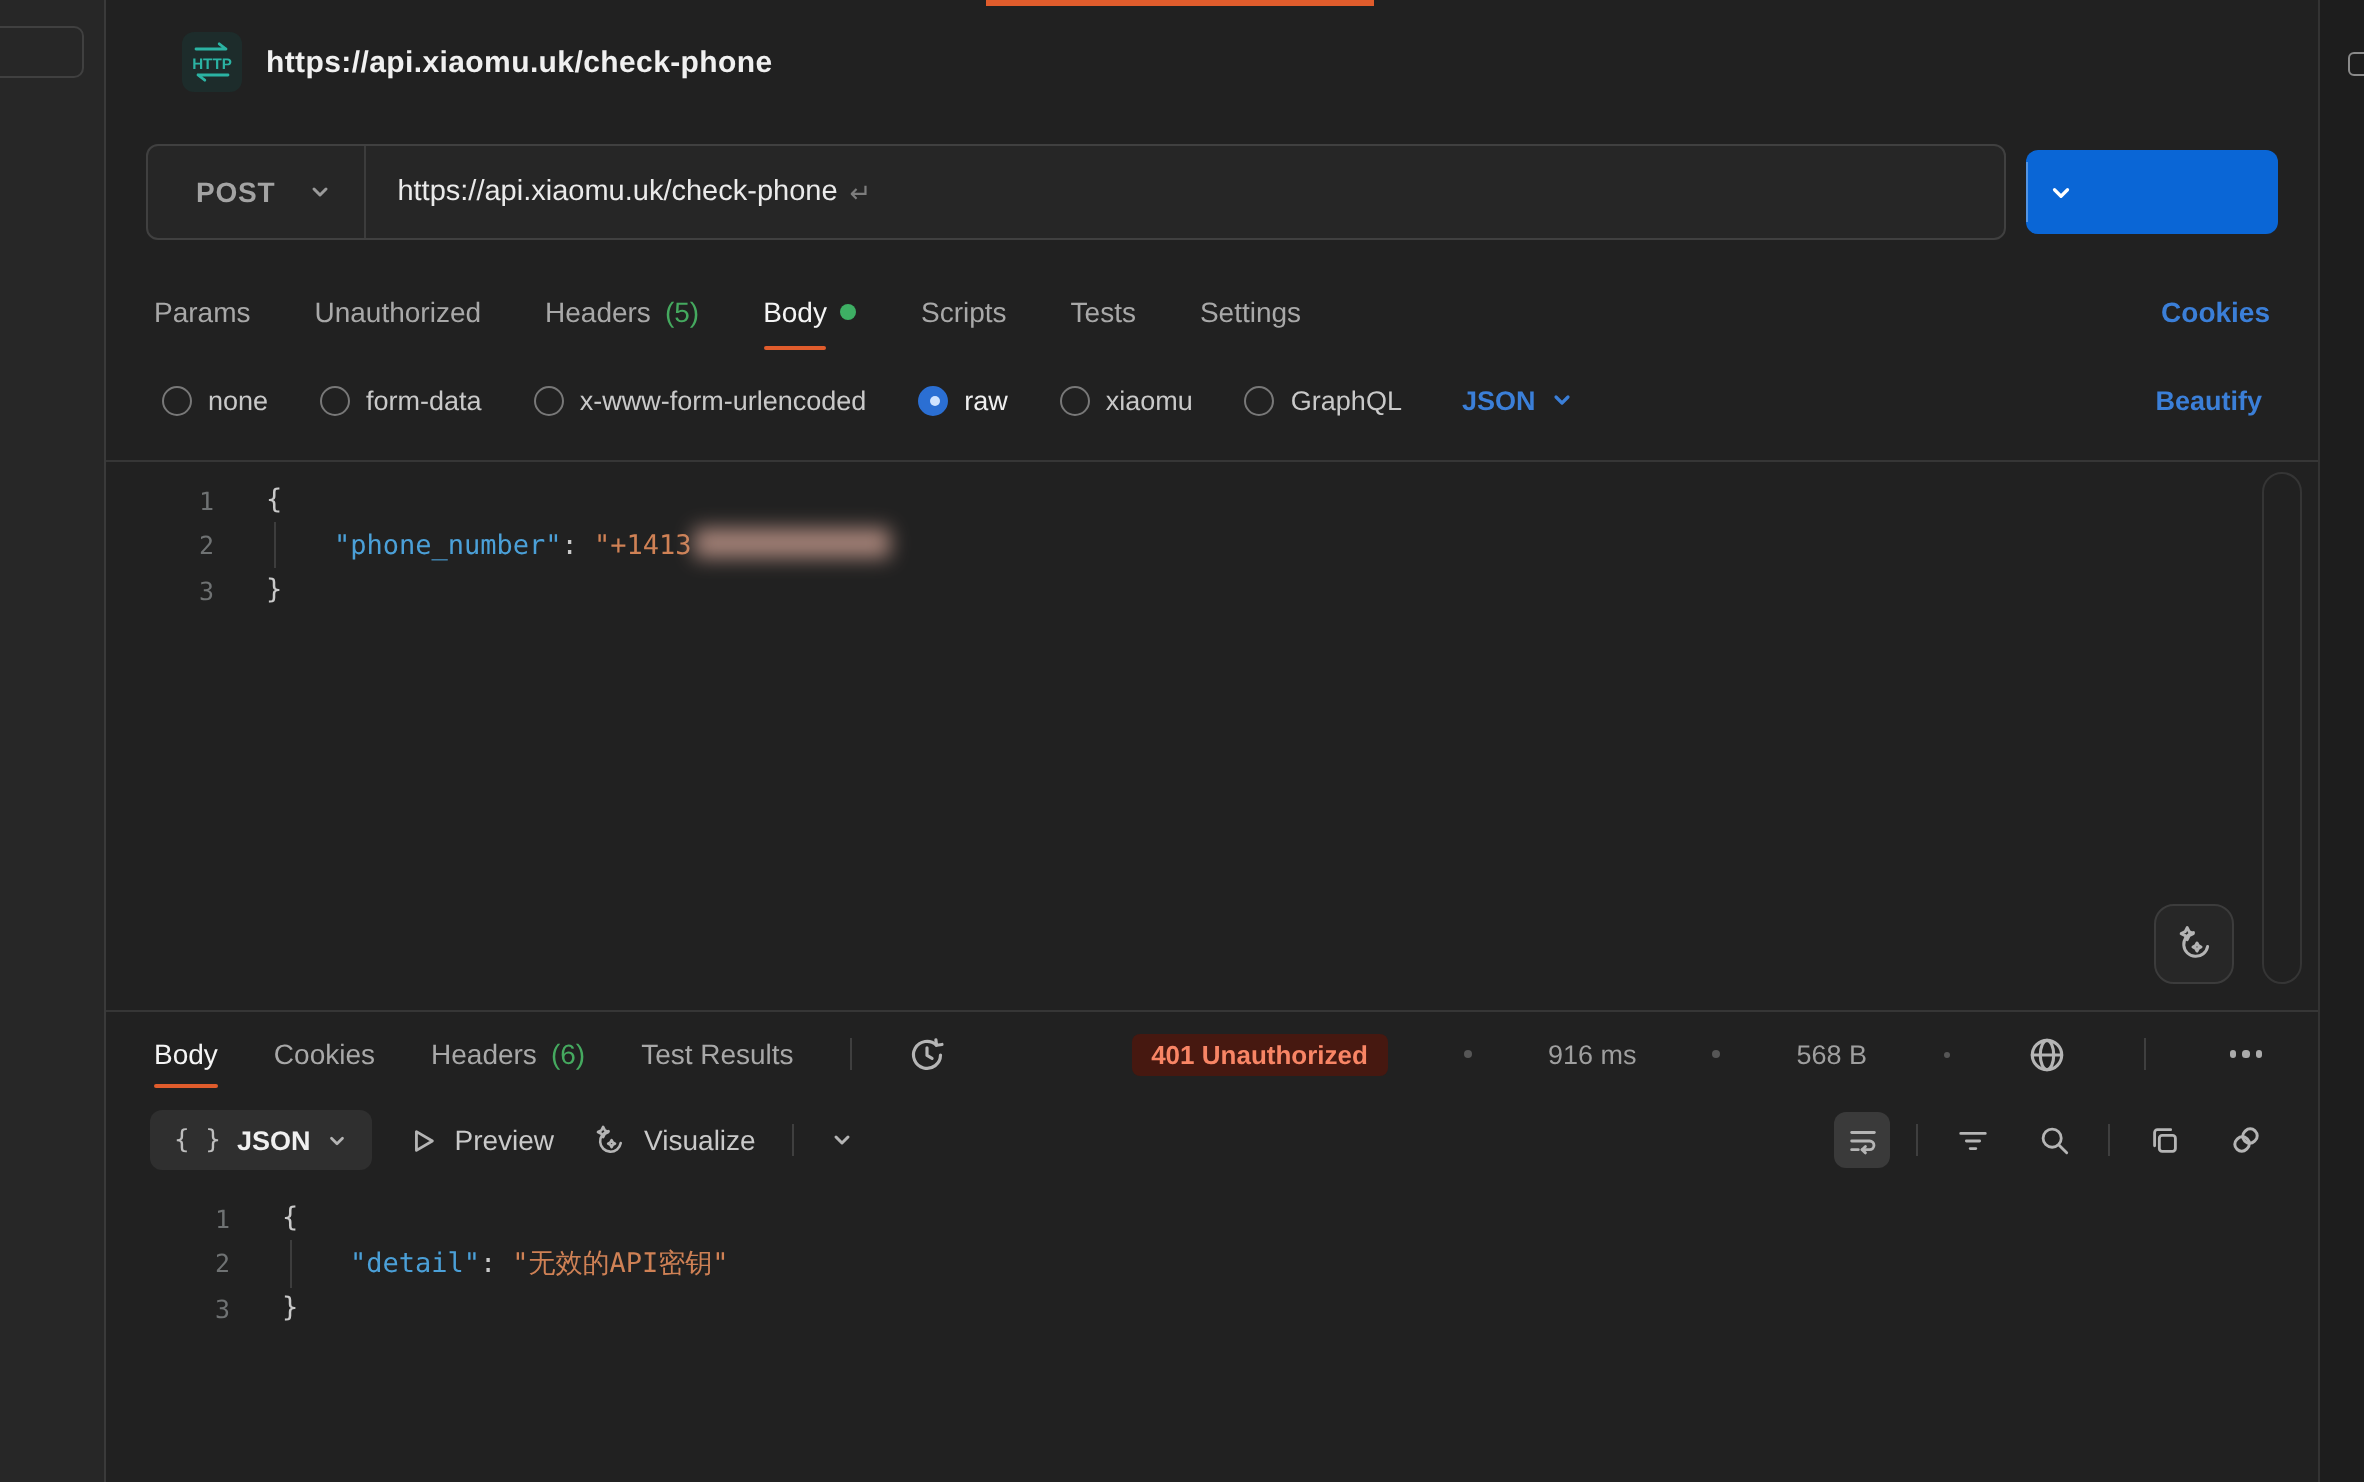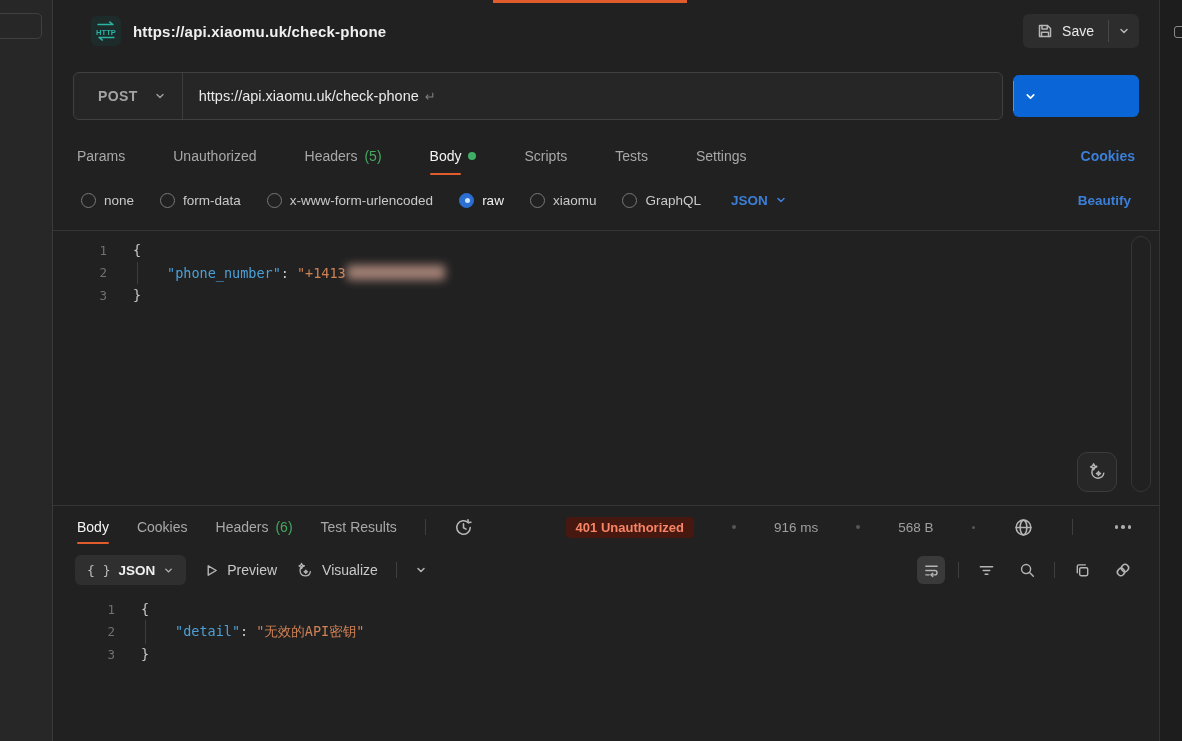--- a/index.html
+++ b/index.html
@@ -51,21 +51,21 @@
   .url-text { margin-left:16px; font-size:14.5px; color:#eaeaea; }
   .url-hint { color:#7d7d7d; margin-left:6px; font-size:13px; }
   .send-btn { width:126px; height:42px; background:#0a66d6; border-radius:6px;
     display:flex; align-items:stretch; overflow:hidden; }
   .send-main { flex:1; display:flex; align-items:center; justify-content:center;
     color:#fff; font-weight:700; font-size:15px; cursor:pointer; }
   .send-sep { width:1px; background:rgba(255,255,255,.30); margin:6px 0; }
   .send-caret { width:32px; display:flex; align-items:center; justify-content:center; cursor:pointer; }
 
   
-  .req-tabs { top:136px; height:40px; padding:0 24px; gap:48px; font-size:14px; color:#a8a8a8; }
+  .req-tabs { top:136px; height:40px; padding:0 24px; gap:32px; font-size:14px; color:#a8a8a8; }
   .tab { display:flex; align-items:center; gap:7px; height:100%; cursor:pointer; }
   .tab-label { position:relative; }
   .tab.active { color:#f5f5f5; }
   .tab.active .tab-label::after { content:""; position:absolute; left:0; right:0; bottom:-11px;
     height:2px; background:#e05c2c; border-radius:1px; }
   .count-green { color:#45a95f; }
   .mod-dot { width:8px; height:8px; border-radius:50%; background:#3eaf64; }
   .link-blue { color:#3b7fd8; font-weight:600; cursor:pointer; }
 
   
@@ -148,36 +148,20 @@
   <div class="row topbar">
     <div class="http-badge">
       <svg width="26" height="26" viewBox="0 0 26 26">
         <path d="M5 6.5 h15 m-3.4 -2.6 l3.4 2.6" stroke="#2bb3a3" fill="none" stroke-width="1.4" stroke-linecap="round"></path>
         <path d="M21 19.5 h-15 m3.4 2.6 l-3.4 -2.6" stroke="#2bb3a3" fill="none" stroke-width="1.4" stroke-linecap="round"></path>
         <text x="13" y="16.5" text-anchor="middle" font-size="7.6" font-weight="bold" fill="#2bb3a3" font-family="Liberation Sans, sans-serif">HTTP</text>
       </svg>
     </div>
     <div class="page-title">https://api.xiaomu.uk/check-phone</div>
     <div class="spacer"></div>
-    <div class="save-btn">
-      <div class="save-main">
-        <svg width="16" height="16" viewBox="0 0 16 16" class="icon-stroke">
-          <path d="M2.5 2.5 h8 l3 3 v8 h-11 z"></path>
-          <path d="M5 2.5 v3.6 h5.2 v-3.6"></path>
-          <path d="M4.5 13.5 v-4.2 h7 v4.2"></path>
-        </svg>
-        <span class="save-label">Save</span>
-      </div>
-      <div class="save-sep"></div>
-      <div class="save-caret">
-        <svg width="12" height="12" viewBox="0 0 12 12" class="icon-stroke">
-            <path d="M3 4.5 l3 3 3 -3"></path>
-          </svg>
-      </div>
-    </div>
   </div>
 
   <div class="row request-row">
     <div class="url-field">
       <span class="method-label">POST</span>
       <svg class="method-caret" width="12" height="12" viewBox="0 0 12 12">
         <path d="M3 4.5 l3 3 3 -3" stroke="#9a9a9a" fill="none" stroke-width="1.5" stroke-linecap="round" stroke-linejoin="round"></path>
       </svg>
       <div class="field-div"></div>
       <span class="url-text">https://api.xiaomu.uk/check-phone</span>

